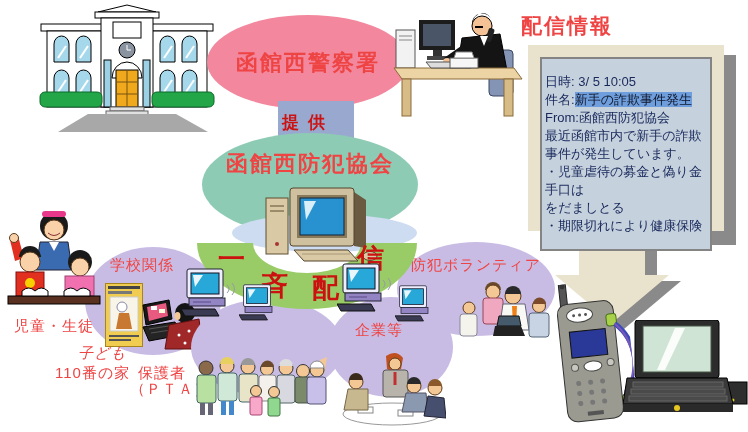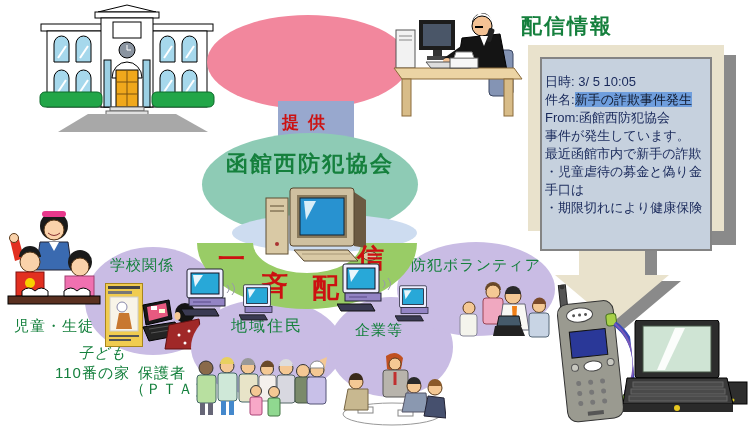--- a/index.html
+++ b/index.html
@@ -2,21 +2,21 @@
 <html style="--pink: #f2879d; --teal: #8ecbb5; --green_arc: #99cc66; --purple: #c9bce4; --beige_panel: #e9e2cc; --provide_blue: #98a8ce; --red_text: #cc1111; --screen_bg: #c6d1de; --highlight: #6f9edd; --shadow_gray: #8a8a8a;"><head>
 <meta charset="utf-8">
 <style>
   html,body{margin:0;padding:0;background:#fff;}
   #stage{
     position:relative;width:748px;height:432px;overflow:hidden;background:#fff;
     font-family:"Liberation Sans","DejaVu Sans",sans-serif;
   }
   .abs{position:absolute;}
   .ellipse{border-radius:50%;}
-  .lbl{color:#15803d;white-space:nowrap;}
+  .lbl{color:#ef4444;white-space:nowrap;}
   .center{text-align:center;}
   .pink-ellipse{background:var(--pink,#f2879d);}
   .teal-ellipse{background:var(--teal,#8ecbb5);}
   .purple-ellipse{background:var(--purple,#c9bce4);}
   .big-title{font-size:22px;font-weight:bold;letter-spacing:2px;}
   .group-lbl{font-size:15px;letter-spacing:1px;}
   .provide-lbl{font-size:17px;font-weight:bold;color:var(--red_text,#cc1111);letter-spacing:9px;}
   .bcast{font-size:27px;font-weight:bold;color:var(--red_text,#cc1111);}
   .panel-title{font-size:21px;font-weight:bold;letter-spacing:2px;}
   .panel{background:var(--beige_panel,#e9e2cc);}
@@ -87,21 +87,20 @@
     <circle cx="50" cy="34" r="1.5" fill="#fff"></circle>
     <circle cx="46" cy="46" r="1.5" fill="#fff"></circle>
   </svg>
 
   <div class="abs lbl group-lbl" style="left:78px;top:344px;font-style:italic;">子ども</div>
   <div class="abs lbl group-lbl" style="left:55px;top:364px;">110番の家</div>
   <div class="abs lbl group-lbl" style="left:138px;top:364px;text-align:center;">保護者</div>
   <div class="abs lbl group-lbl" style="left:130px;top:380px;">（ＰＴＡ）</div>
 
   <div class="abs ellipse purple-ellipse" style="left:191px;top:299px;width:152px;height:97px;"></div>
-  <div class="abs lbl" style="left:215px;top:316px;width:104px;text-align:center;font-size:16px;letter-spacing:2px;">地域住民</div>
   <svg class="abs" style="left:194px;top:356px;" width="136" height="62" viewBox="0 0 136 62">
     <circle cx="12" cy="12" r="7" fill="#8a6a4a" stroke="#333"></circle>
     <rect x="3" y="19" width="19" height="28" rx="3" fill="#b8e0a0" stroke="#466"></rect>
     <rect x="6" y="47" width="5" height="12" fill="#667"></rect>
       <rect x="14" y="47" width="5" height="12" fill="#667"></rect>
     <circle cx="33" cy="10" r="7" fill="#f4c894" stroke="#333"></circle>
     <path d="M26,8 a7,7 0 0 1 14,0 z" fill="#e8d060"></path>
     <rect x="24" y="17" width="19" height="28" rx="3" fill="#cfe8d8" stroke="#466"></rect>
     <rect x="27" y="45" width="5" height="14" fill="#4488cc"></rect>
       <rect x="35" y="45" width="5" height="14" fill="#4488cc"></rect>
@@ -203,20 +202,21 @@
     <rect x="114" y="88" width="62" height="15" rx="5" fill="#22a648" stroke="#0c6a2a"></rect>
     <rect x="72" y="103" width="34" height="4" fill="#e0e0e0" stroke="#666"></rect>
     <rect x="68" y="107" width="42" height="4" fill="#e0e0e0" stroke="#666"></rect>
     <rect x="64" y="110.5" width="50" height="3" fill="#e0e0e0" stroke="#666"></rect>
   </svg>
   <svg class="abs" style="left:58px;top:114px;" width="180" height="18" viewBox="0 0 180 18">
     <polygon points="30,0 118,0 150,18 0,18" fill="#a8a8a8"></polygon>
   </svg>
 
   <div class="abs ellipse pink-ellipse" style="left:207px;top:15px;width:202px;height:94px;"></div>
+  <div class="abs lbl big-title center" style="left:212px;top:48px;width:192px;">函館西警察署</div>
 
   <svg class="abs" style="left:392px;top:6px;" width="134" height="112" viewBox="0 0 134 112">
     <rect x="97" y="44" width="24" height="46" rx="4" fill="#8494b4" stroke="#3a4662"></rect>
     <rect x="4" y="24" width="19" height="38" fill="#f2f2f2" stroke="#555"></rect>
     <line x1="7" y1="30" x2="20" y2="30" stroke="#888"></line>
       <line x1="7" y1="34" x2="20" y2="34" stroke="#888"></line>
     <rect x="27" y="14" width="36" height="30" fill="#1c1c1c"></rect>
     <rect x="31" y="18" width="28" height="22" fill="#4a5668"></rect>
     <rect x="41" y="44" width="9" height="6" fill="#333"></rect>
     <rect x="35" y="50" width="22" height="4" fill="#444"></rect>
@@ -309,24 +309,25 @@
   <div class="abs shadow" style="left:724px;top:55px;width:12px;height:184px;"></div>
   <div class="abs shadow" style="left:648px;top:231px;width:88px;height:14px;"></div>
   <svg class="abs" style="left:549px;top:231px;" width="140" height="98" viewBox="0 0 140 98">
     <polygon points="42,6 108,6 108,50 132,50 75,98 18,50 42,50" fill="var(--shadow_gray,#8a8a8a)"></polygon>
     <polygon points="30,0 96,0 96,44 120,44 63,92 6,44 30,44" fill="var(--beige_panel,#e9e2cc)"></polygon>
   </svg>
   <div class="abs screen" style="left:540px;top:57px;width:162px;height:162px;">
     <div class="sl">日時: 3/ 5 10:05</div>
     <div class="sl"><span>件名:</span><span class="hi">新手の詐欺事件発生</span></div>
     <div class="sl"><span>From:</span><span>函館西防犯協会</span></div>
+    <div class="sl">最近函館市内で新手の詐欺</div>
     <div class="sl">事件が発生しています。</div>
-    <div class="sl">最近函館市内で新手の詐欺</div>
     <div class="sl">・児童虐待の募金と偽り金</div>
     <div class="sl">手口は</div>
+    <div class="sl">をだましとる</div>
     <div class="sl">・期限切れにより健康保険</div>
   </div>
 
   <svg class="abs phone-rot" style="left:552px;top:282px;" width="80" height="150" viewBox="0 0 80 150">
     <rect x="14" y="0" width="7" height="24" fill="#555" stroke="#222"></rect>
     <circle cx="17.5" cy="2" r="2.5" fill="#333"></circle>
     <rect x="10" y="20" width="56" height="118" rx="10" fill="#9a9a90" stroke="#333"></rect>
     <ellipse cx="32" cy="32" rx="13" ry="7" fill="#fff" stroke="#444"></ellipse>
     <circle cx="26" cy="32" r="1.5" fill="#555"></circle>
       <circle cx="32" cy="32" r="1.5" fill="#555"></circle>

